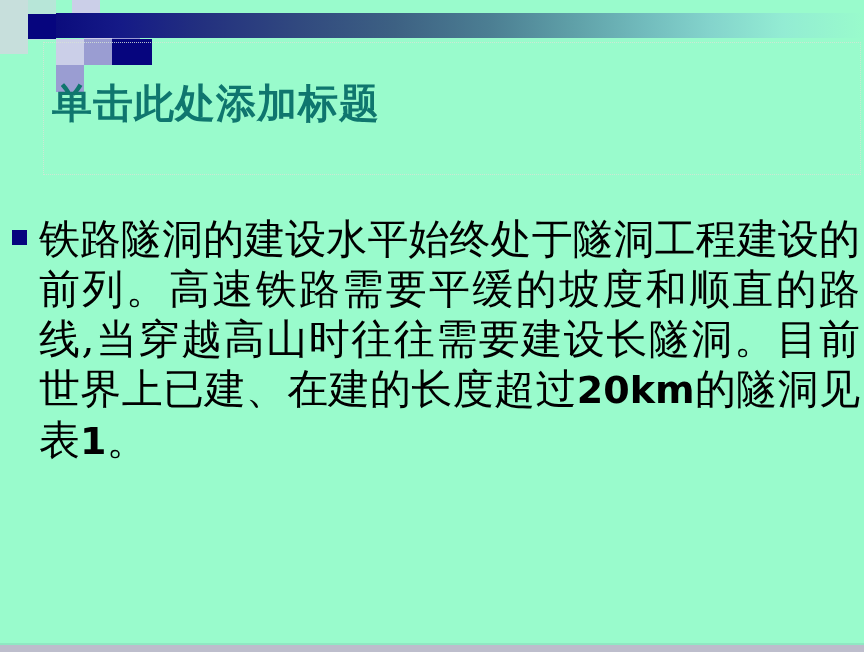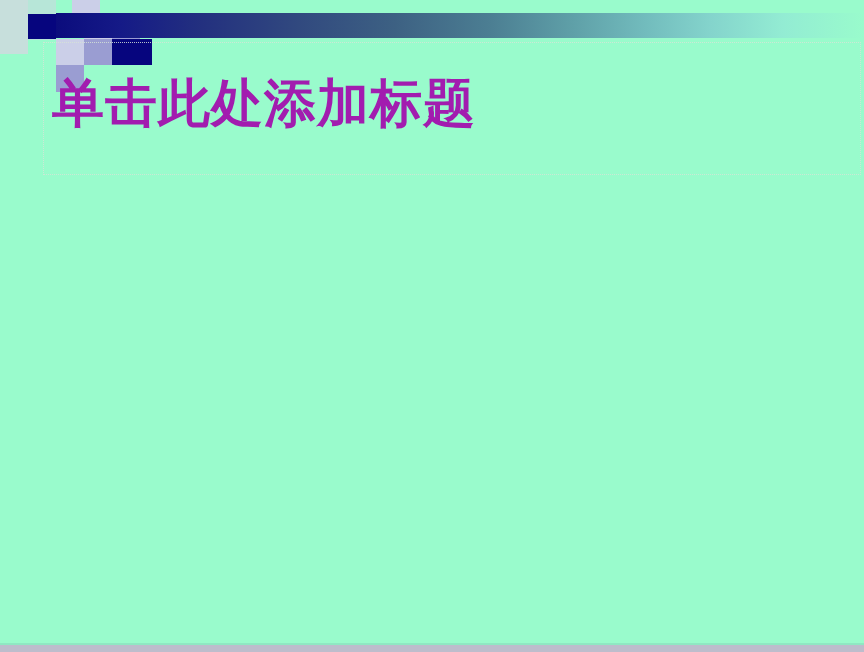--- a/index.html
+++ b/index.html
@@ -74,23 +74,23 @@
   }
 
   
   .title-text {
     position: absolute;
     left: 52px;
     top: 72px;
     width: 800px;
     font-family: "DejaVu Serif", "Liberation Serif", serif;
     font-weight: bold;
-    font-size: 52px;
+    font-size: 40px;
     line-height: 62px;
-    color: #a21caf;
+    color: #0f766e;
     letter-spacing: 1px;
     white-space: nowrap;
   }
 
   
   .body-block {
     position: absolute;
     left: 12px;
     top: 214px;
     width: 848px;
@@ -163,17 +163,23 @@
   <div class="blk blk-navy2" style="background:#06057e;"></div>
 
   <div class="blk blk-per-c" style="background:#9a9dd2;"></div>
 
   <div class="gradient-bar"></div>
 
   <div class="ph-title-box"></div>
 
   <div class="title-text">单击此处添加标题</div>
 
+  <div class="body-block">
+    <div class="body-item">
+      <div class="bullet-square"></div>
+      <div class="body-text" id="body-paragraph"><span>铁路隧洞的建设水平始终处于隧洞工程建设的前列。高速铁路需要平缓的坡度和顺直的路线,当穿越高山时往往需要建设长隧洞。目前世界上已建、在建的长度超过</span><span class="unit">20km</span><span>的隧洞见表</span><span class="unit">1</span><span>。</span></div>
+    </div>
+  </div>
 
   <div class="bottom-strip-inner"></div>
   <div class="bottom-strip"></div>
 
 </div>
 
 </body></html>

